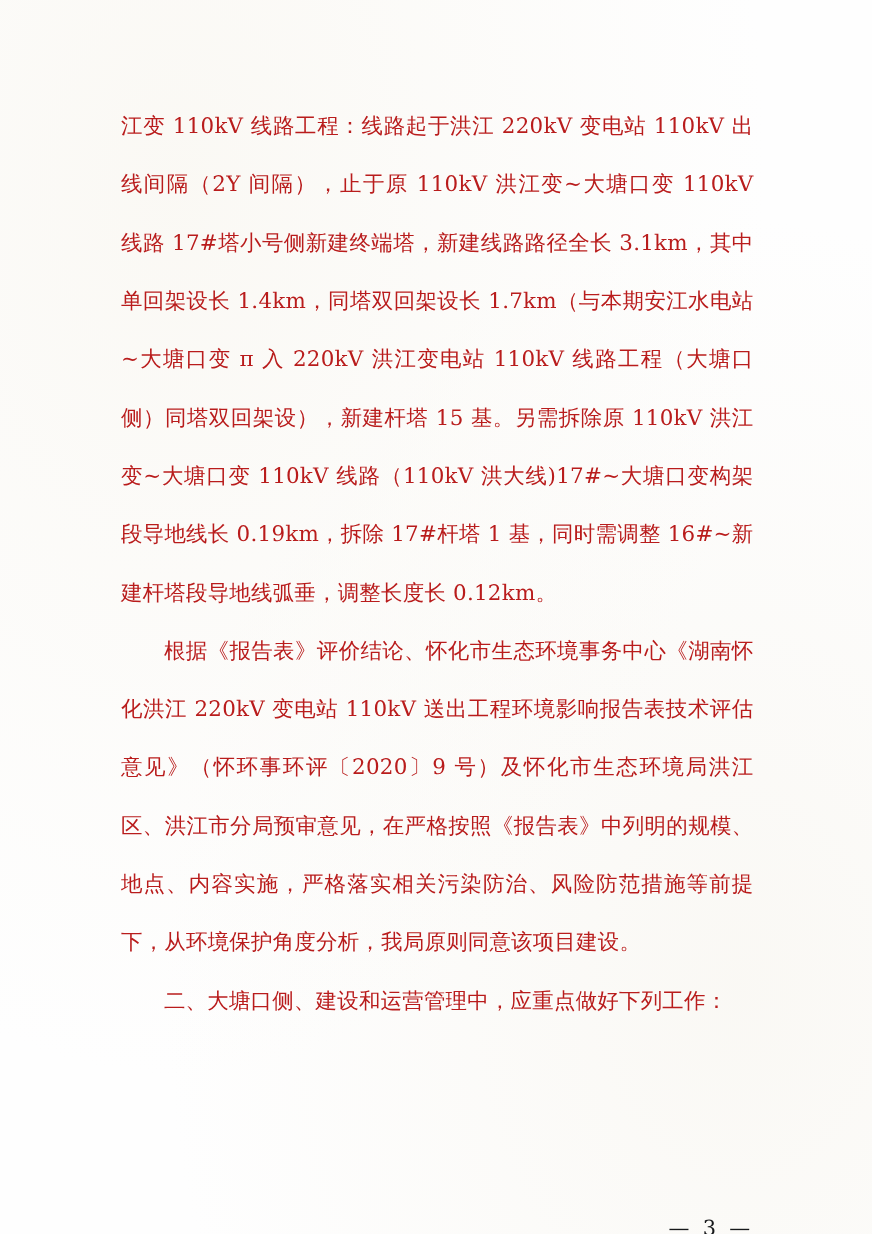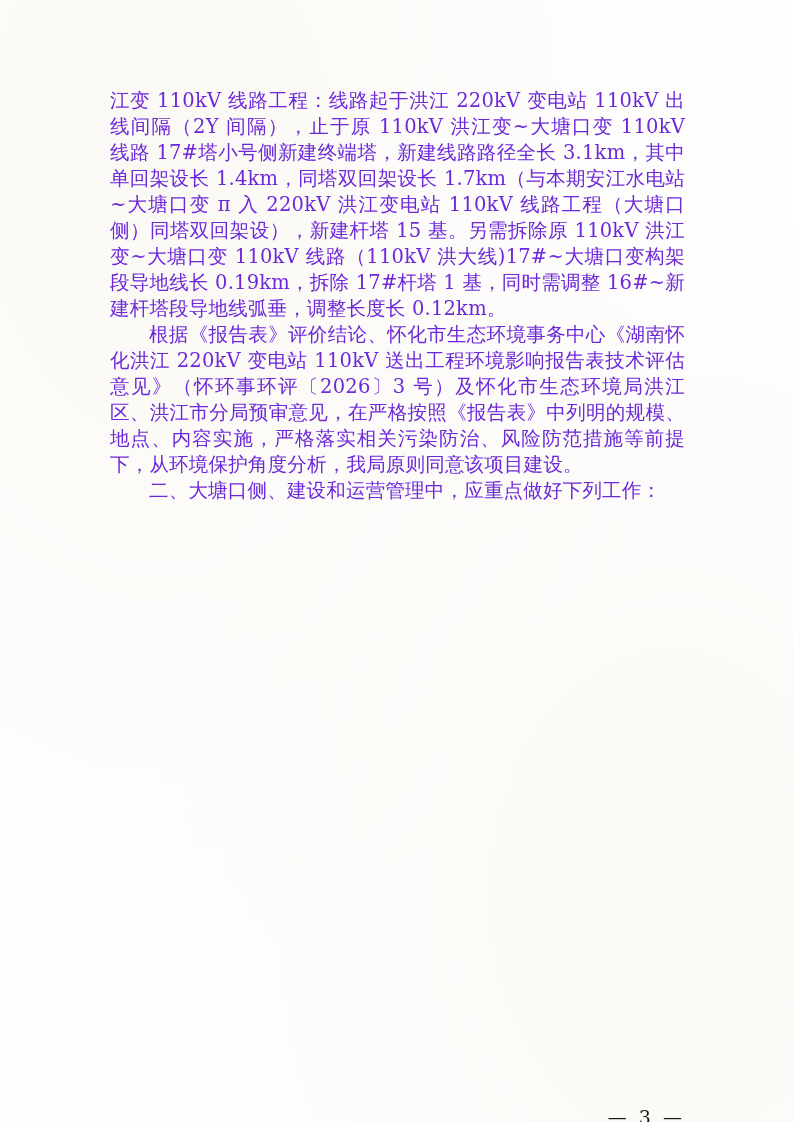--- a/index.html
+++ b/index.html
@@ -32,25 +32,25 @@
   }
   .content {
     position: absolute;
     left: 110px;
     top: 88px;
     width: 575px;
   }
   p.para {
     margin: 0 0 0 0;
     font-size: 19.5px;
-    line-height: 26px;
+    line-height: 53px;
     text-align: justify;
     text-justify: inter-ideograph;
     letter-spacing: 0.2px;
-    color: #6d28d9;
+    color: #b91c1c;
     text-indent: 0;
   }
   p.indent {
     text-indent: 39px;
   }
   .pagenum {
     position: absolute;
     left: 0;
     top: 1018px;
     width: 575px;
@@ -64,21 +64,21 @@
 </style>
 </head>
 <body>
 
 <div class="page">
   <div class="content">
 
     <p class="para">江变 110kV 线路工程：线路起于洪江 220kV 变电站 110kV 出线间隔（2Y 间隔），止于原 110kV 洪江变~大塘口变 110kV 线路 17#塔小号侧新建终端塔，新建线路路径全长 3.1km，其中单回架设长 1.4km，同塔双回架设长 1.7km（与本期安江水电站~大塘口变 π 入 220kV 洪江变电站 110kV 线路工程（大塘口侧）同塔双回架设），新建杆塔 15 基。另需拆除原 110kV 洪江变~大塘口变 110kV 线路（110kV 洪大线)17#~大塘口变构架段导地线长 0.19km，拆除 17#杆塔 1 基，同时需调整 16#~新建杆塔段导地线弧垂，调整长度长 0.12km。</p>
 
 
-    <p class="para indent">根据《报告表》评价结论、怀化市生态环境事务中心《湖南怀化洪江 220kV 变电站 110kV 送出工程环境影响报告表技术评估意见》（怀环事环评〔2026〕3 号）及怀化市生态环境局洪江区、洪江市分局预审意见，在严格按照《报告表》中列明的规模、地点、内容实施，严格落实相关污染防治、风险防范措施等前提下，从环境保护角度分析，我局原则同意该项目建设。</p>
+    <p class="para indent">根据《报告表》评价结论、怀化市生态环境事务中心《湖南怀化洪江 220kV 变电站 110kV 送出工程环境影响报告表技术评估意见》（怀环事环评〔2020〕9 号）及怀化市生态环境局洪江区、洪江市分局预审意见，在严格按照《报告表》中列明的规模、地点、内容实施，严格落实相关污染防治、风险防范措施等前提下，从环境保护角度分析，我局原则同意该项目建设。</p>
 
     <p class="para indent">二、大塘口侧、建设和运营管理中，应重点做好下列工作：</p>
 
     <div class="pagenum">
       <span>— 3 —</span>
     </div>
   </div>
 </div>
 
 </body></html>

